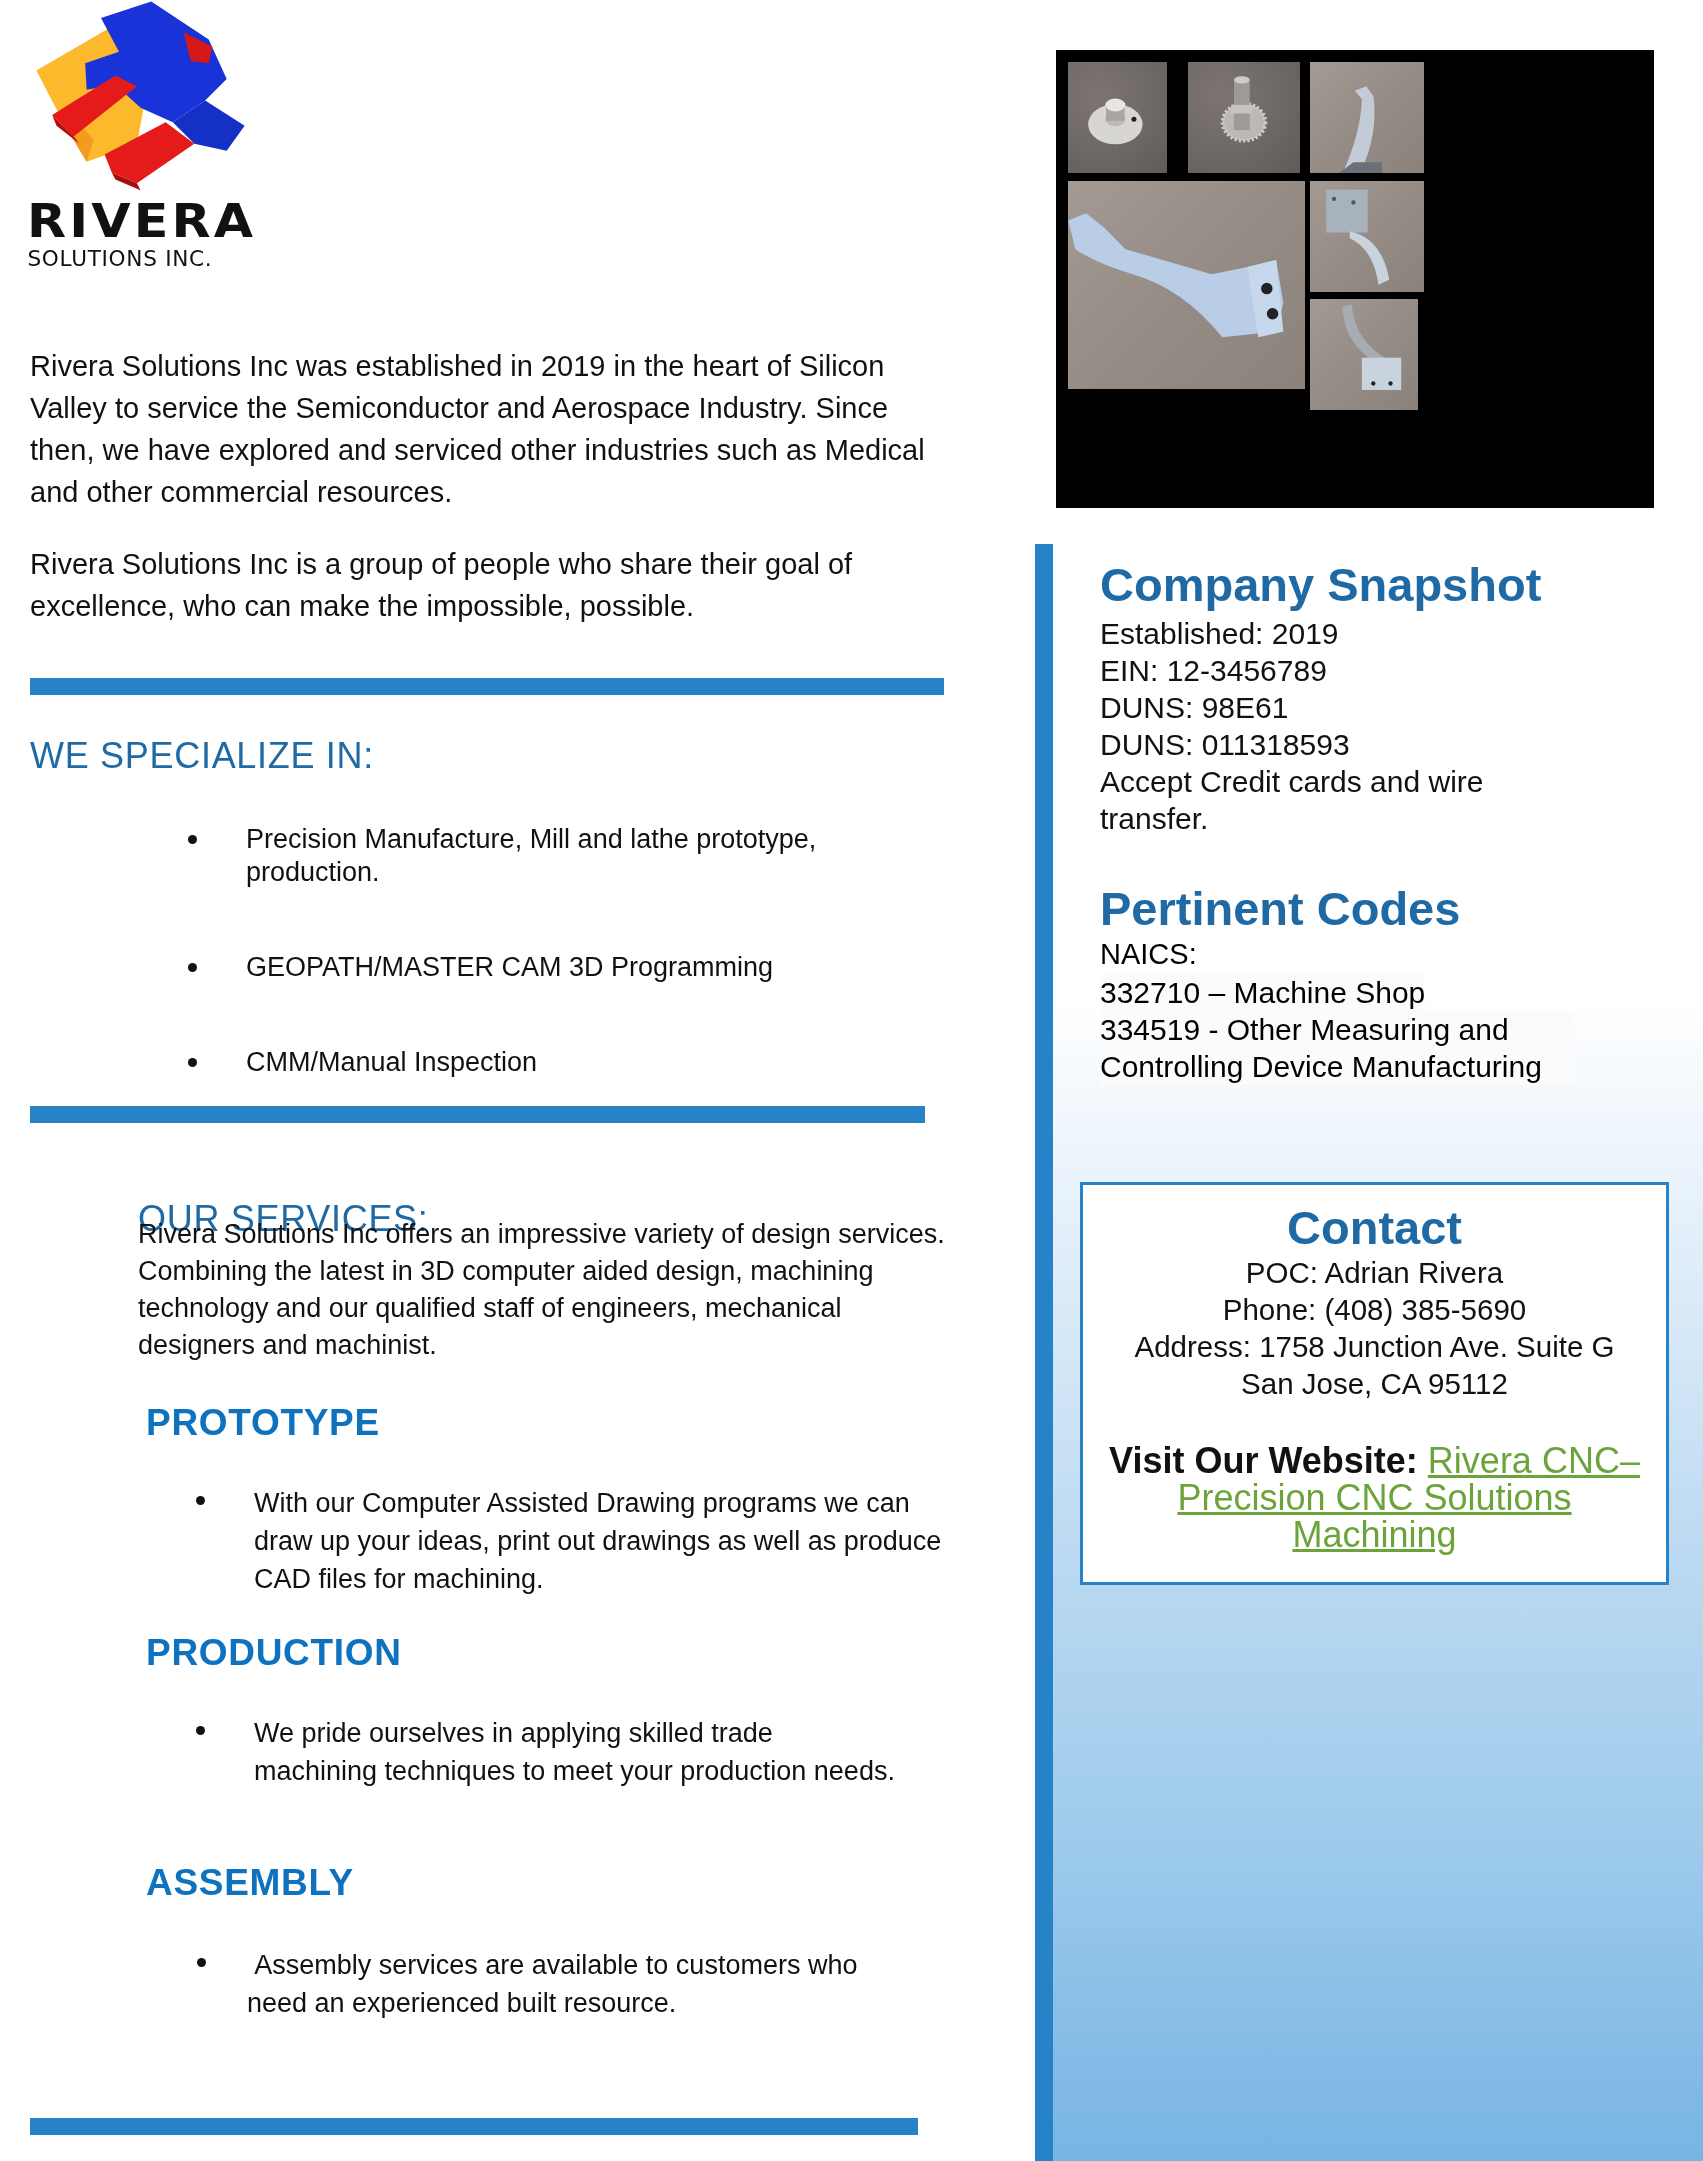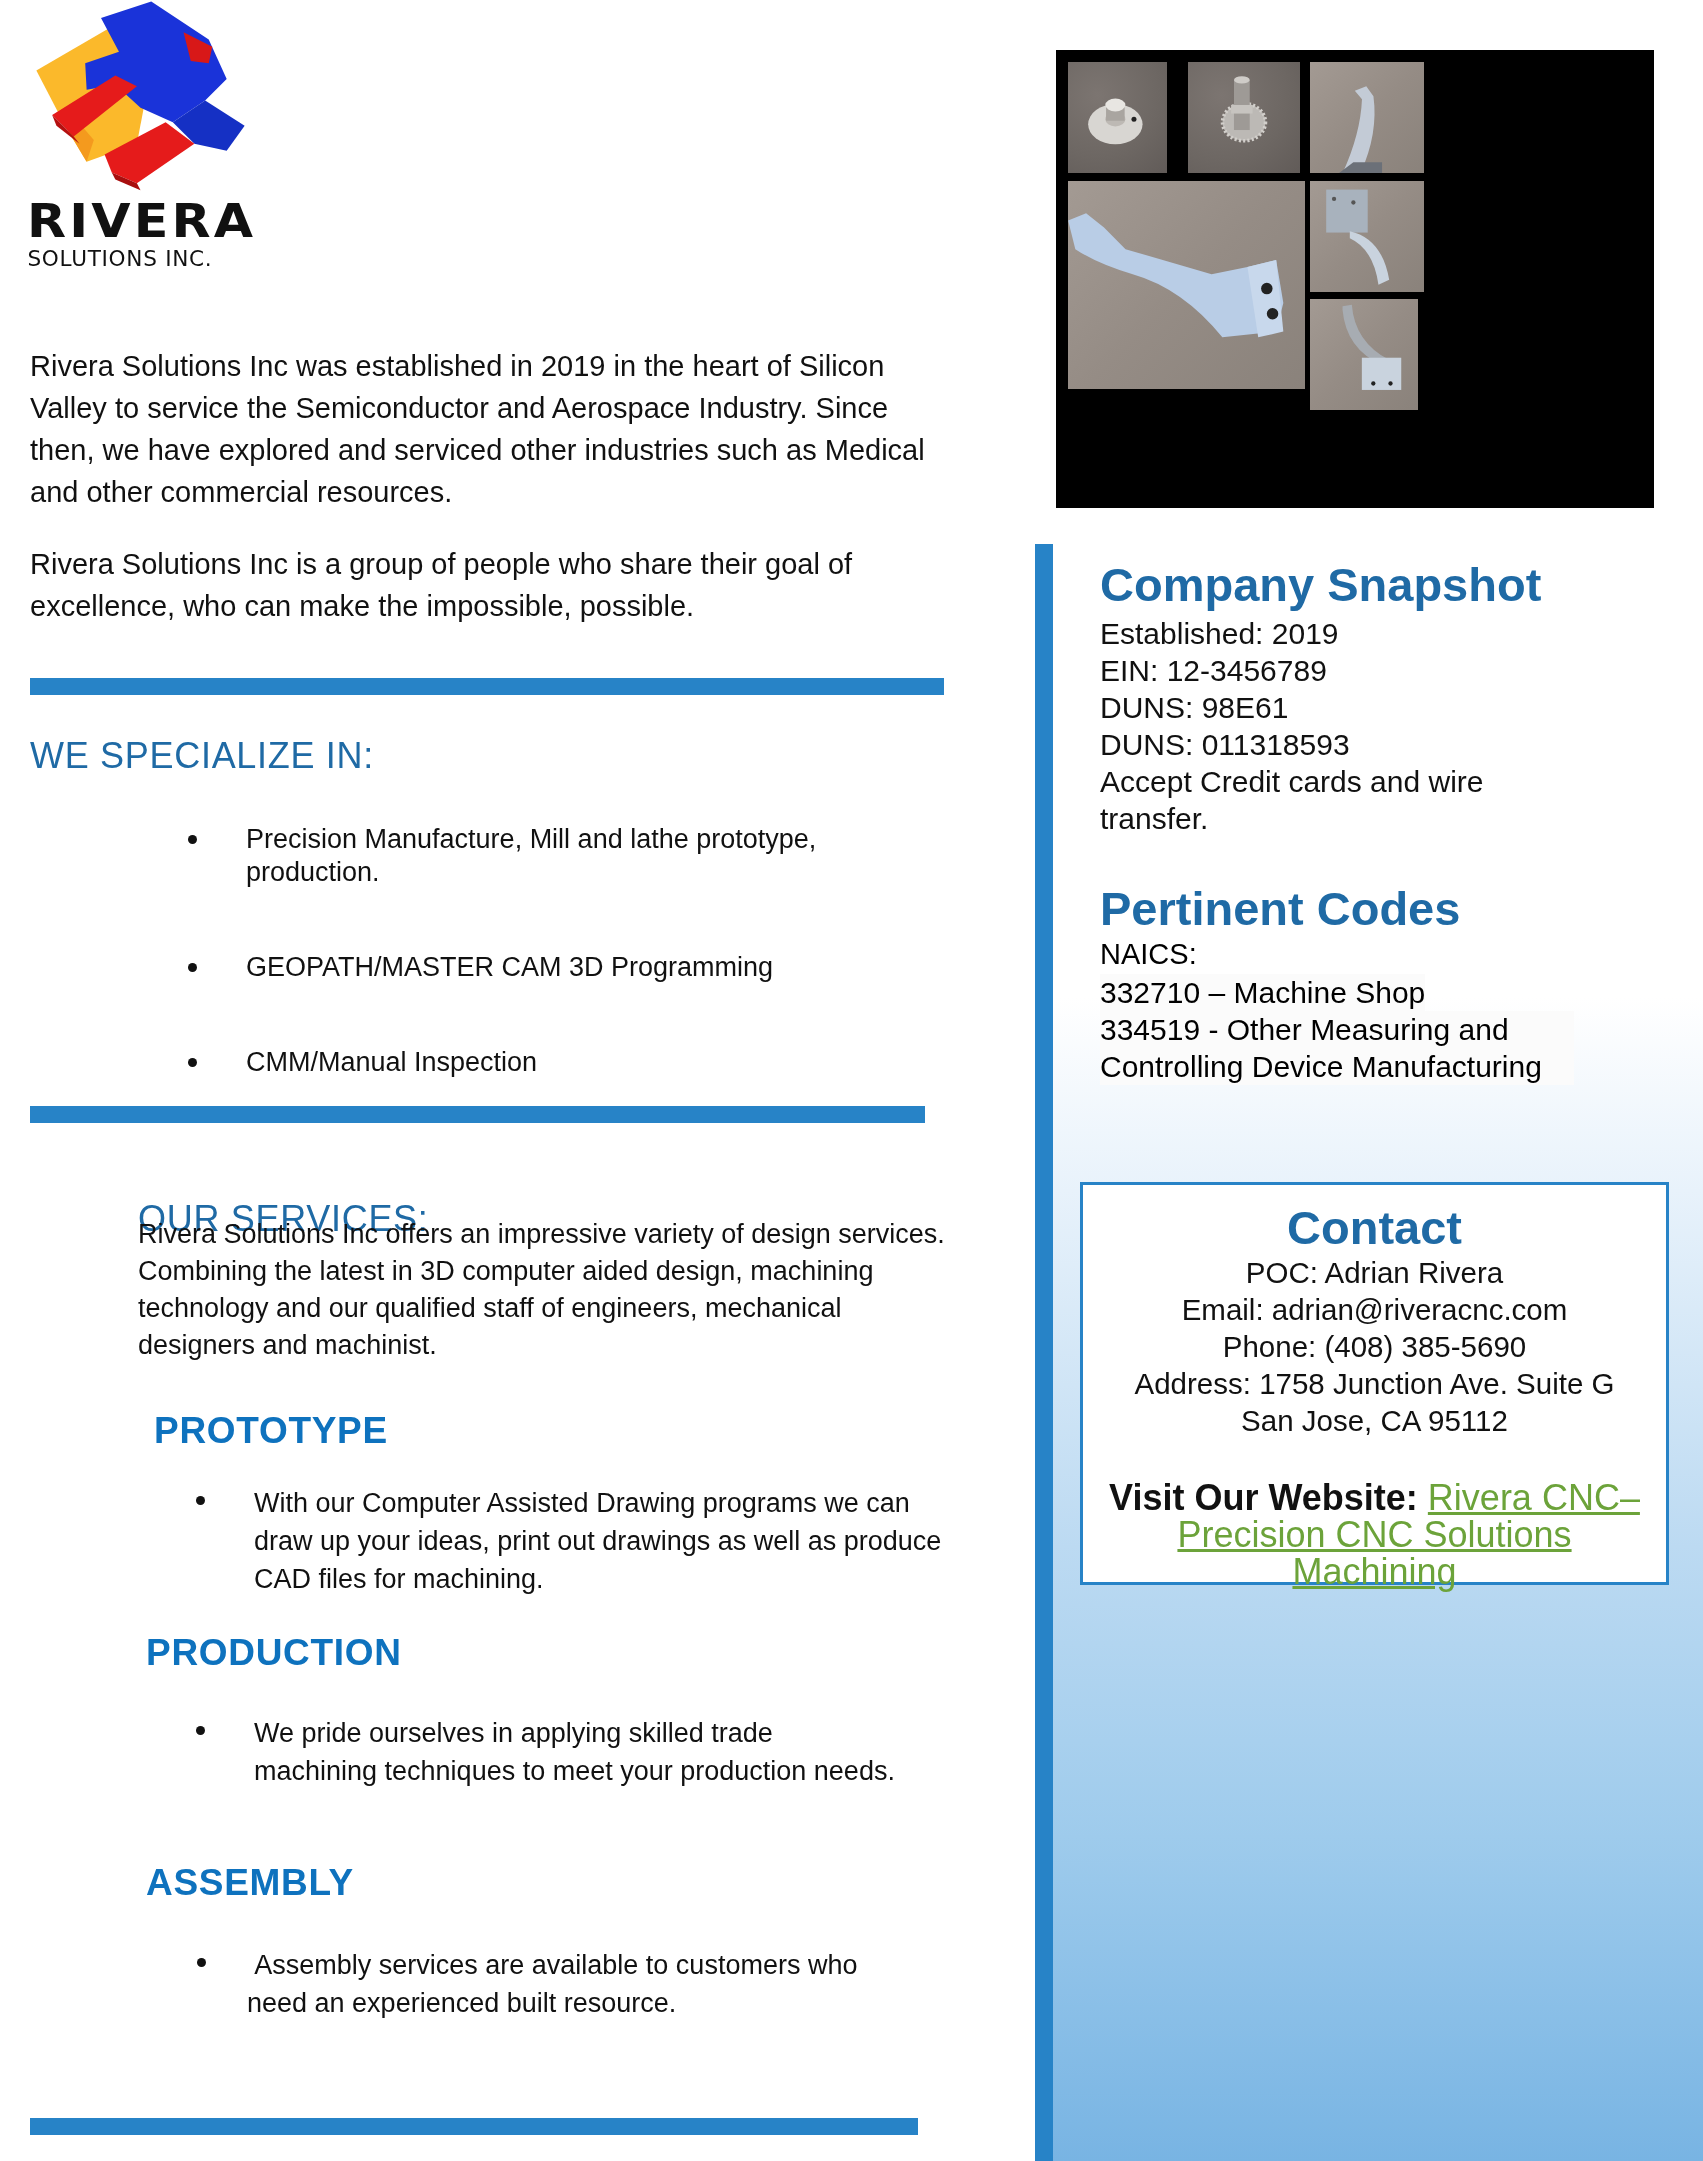--- a/index.html
+++ b/index.html
@@ -116,21 +116,21 @@
     <span class="dot"></span>
     <span>CMM/Manual Inspection</span>
   </li>
 </ul>
 
 <div id="rule2" class="rule"></div>
 
 <h2 id="services-heading" class="abs heading" style="margin:0">OUR SERVICES:</h2>
 <p id="services-text" class="abs" style="margin:0">Rivera Solutions Inc offers an impressive variety of design services. Combining the latest in 3D computer aided design, machining technology and our qualified staff of engineers, mechanical designers and machinist.</p>
 
-<h3 id="proto-heading" class="abs sub-heading" style="margin:8px">PROTOTYPE</h3>
+<h3 id="proto-heading" class="abs sub-heading" style="margin:0">PROTOTYPE</h3>
 <ul id="proto-list" class="abs bullet-list svc-list">
   <li>
     <span class="dot"></span>
     <span>With our Computer Assisted Drawing programs we can draw up your ideas, print out drawings as well as produce CAD files for machining.</span>
   </li>
 </ul>
 
 <h3 id="prod-heading" class="abs sub-heading" style="margin:0">PRODUCTION</h3>
 <ul id="prod-list" class="abs bullet-list svc-list" style="width:647px">
   <li>
@@ -220,21 +220,20 @@
 <h2 id="codes-heading" class="abs snap-title" style="margin:0">Pertinent Codes</h2>
 <div id="naics-label" class="abs">NAICS:</div>
 <div id="naics-list" class="abs">
   <div>332710 – Machine Shop</div><br>
   <div style="width:474px">334519 - Other Measuring and Controlling Device Manufacturing</div>
 </div>
 
 <div id="contact-box" class="abs">
   <div id="contact-title">Contact</div>
   <div class="contact-line">POC: Adrian Rivera</div>
-  <div class="contact-line">Email: adrian@riveracnc.com</div>
   <div class="contact-line">Phone: (408) 385-5690</div>
   <div class="contact-line">Address: 1758 Junction Ave. Suite G</div>
   <div class="contact-line">San Jose, CA 95112</div>
   <div id="website-row">
     <span id="website-label">Visit Our Website:</span>
     <a id="website-link">Rivera CNC– Precision CNC Solutions Machining</a>
   </div>
 </div>
 
 

